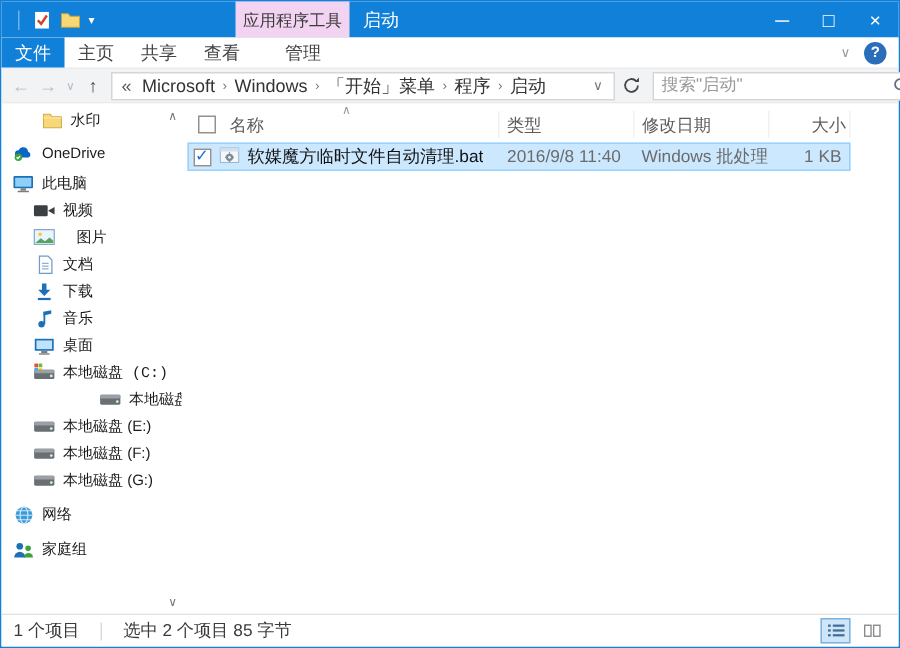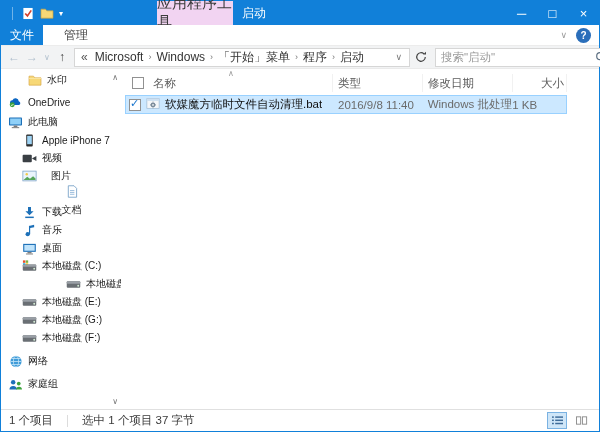--- a/index.html
+++ b/index.html
@@ -14,21 +14,21 @@
   .window{width:600px;height:432px;border:1px solid var(--accent);display:flex;flex-direction:column;background:#fff}
 
   
   .titlebar{height:24px;background:var(--accent);display:flex;align-items:center;position:relative;flex:0 0 auto}
   .titlebar .icn{display:flex;align-items:center;justify-content:center}
   .app-icon{margin-left:6px}
   .qat-sep{width:1px;height:13px;background:rgba(255,255,255,.4);margin:0 5px}
   .qat-btn{width:19px;height:20px;display:flex;align-items:center;justify-content:center}
   .qat-dd{color:#fff;font-size:8px;margin:0 3px}
   .ctx-tab{position:absolute;left:156px;top:0;height:24px;width:76px;background:var(--ctx-bg);
-    color:#3c3c3c;display:flex;align-items:center;justify-content:center;font-size:15px}
+    color:#3c3c3c;display:flex;align-items:center;justify-content:center;font-size:11px}
   .win-title{position:absolute;left:241px;color:#fff;line-height:24px;font-size:12px}
   .win-controls{margin-left:auto;display:flex;height:100%}
   .win-btn{width:31px;display:flex;align-items:center;justify-content:center;color:#fff;font-size:13px}
 
   
   .tabsrow{height:21px;background:#fff;display:flex;align-items:stretch;border-bottom:1px solid #ececec;position:relative;flex:0 0 auto}
   .tab{padding:0 9px;display:flex;align-items:center;color:#444;font-size:12px}
   .tab-file{background:var(--accent);color:#fff}
   .tab-manage{margin-left:12px}
   .ribbon-right{position:absolute;right:8px;top:0;height:100%;display:flex;align-items:center;gap:9px}
@@ -68,21 +68,21 @@
   .hcol{display:flex;align-items:center;height:18px;padding-left:5px;border-right:1px solid #f1f1f1}
   .hcol.right{justify-content:flex-end;padding-right:2px}
   .sort-caret{position:absolute;top:-2px;left:103px;color:#9a9a9a;font-size:8px}
   .cb{width:12px;height:12px;border:1px solid #919191;background:#fff;position:relative;flex:0 0 auto}
   .cb.checked::after{content:"✓";position:absolute;top:-3px;left:0;color:#1874cd;font-size:11px;font-weight:bold}
   .hcb{margin-right:9px;margin-left:2px}
   .frow{display:flex;height:19px;align-items:center;width:442px;border:1px solid transparent}
   .frow.selected{background:var(--sel-bg);border-color:var(--sel-border)}
   .c-name{display:flex;align-items:center;gap:5px;padding-left:3px;overflow:hidden;white-space:nowrap}
   .c-sub{color:#6b6b6b;font-size:11.5px;white-space:nowrap;overflow:hidden}
-  .c-right{padding-right:5px}
+  .c-right{text-align:right;padding-right:5px}
   .fname{font-size:11.5px;color:#111;overflow:hidden;white-space:nowrap}
 
   
   .statusbar{height:22px;border-top:1px solid #e0e0e0;display:flex;align-items:center;padding:0 8px;
     flex:0 0 auto;background:#fff;color:#3b3b3b;font-size:11.5px}
   .status-sep{width:1px;height:12px;background:#dcdcdc;margin:0 14px}
   .view-btns{margin-left:auto;display:flex;gap:4px}
   .view-btn{width:20px;height:17px;display:flex;align-items:center;justify-content:center;border:1px solid transparent}
   .view-btn.active{background:#cfe6f8;border-color:#7ab2e2}
 </style>
@@ -114,20 +114,25 @@
     <div class="win-title">启动</div>
     <div class="win-controls">
       <span class="win-btn">─</span>
       <span class="win-btn">□</span>
       <span class="win-btn close">×</span>
     </div>
   </div>
 
   <div class="tabsrow">
     <div class="tab tab-file">文件</div>
+    <div id="main-tabs" style="display:flex">
+        <div class="tab">主页</div>
+        <div class="tab">共享</div>
+        <div class="tab">查看</div>
+      </div>
     <div class="tab tab-manage">管理</div>
     <div class="ribbon-right">
       <span class="rib-chev">∨</span>
       <span class="help-btn">?</span>
     </div>
   </div>
 
   <div class="toolbar">
     <span class="nav-btn">←</span>
     <span class="nav-btn">→</span>
@@ -192,47 +197,38 @@
                 <rect x="1" y="1.5" width="14" height="8.8" rx=".8" fill="#1d70b8"></rect>
                 <rect x="2.2" y="2.7" width="11.6" height="6.4" fill="#8fd0f8"></rect>
                 <rect x="6" y="10.3" width="4" height="1.6" fill="#7b7b7b"></rect>
                 <rect x="4" y="12" width="8" height="1.1" fill="#7b7b7b"></rect>
               </svg>
             </span>
             <span class="side-label">此电脑</span>
           </div>
           <div class="side-item" style="padding-left: 21px;">
             <span class="icn">
-              <svg width="9" height="13" viewBox="0 0 9 14">
-                <rect x="1" y="0.5" width="7" height="13" rx="1" fill="#2b2b2b"></rect>
-                <rect x="2" y="2" width="5" height="9" fill="#9fd4f5"></rect>
-              </svg>
-            </span>
-            <span class="side-label">Apple iPhone 7</span>
-          </div>
-          <div class="side-item" style="padding-left: 21px;">
-            <span class="icn">
               <svg width="15" height="11" viewBox="0 0 16 12">
                 <rect x="0.5" y="2" width="10" height="8" rx="1" fill="#3a3f44"></rect>
                 <path d="M11 5.8l4.5-2.6v5.6L11 6.2z" fill="#3a3f44"></path>
               </svg>
             </span>
             <span class="side-label">视频</span>
           </div>
           <div class="side-item" style="padding-left: 21px; gap: 14px;">
             <span class="icn">
               <svg width="15" height="12" viewBox="0 0 16 13">
                 <rect x="0.8" y="1.2" width="14.4" height="10.6" fill="#eaf4fc" stroke="#7aa0c4" stroke-width=".8"></rect>
                 <circle cx="5" cy="4.6" r="1.3" fill="#f2c94c"></circle>
                 <path d="M1.5 10.8l4-3.4 3 2.2 3.4-2.8 2.6 2.4v1.6z" fill="#57a55a"></path>
               </svg>
             </span>
             <span class="side-label">图片</span>
           </div>
-          <div class="side-item" style="padding-left: 21px; flex-direction: column;">
+          <div class="side-item" style="padding-left: 21px;">
             <span class="icn">
               <svg width="12" height="13" viewBox="0 0 13 14">
                 <path d="M2.5 0.8h6.2l2.8 2.8v9.6H2.5z" fill="#fff" stroke="#6f9bc4" stroke-width=".9"></path>
                 <path d="M4.3 6h4.8M4.3 8h4.8M4.3 10h4.8" stroke="#8ab1d6" stroke-width=".9"></path>
               </svg>
             </span>
             <span class="side-label">文档</span>
           </div>
           <div class="side-item" style="padding-left: 21px;">
             <span class="icn">
@@ -257,21 +253,21 @@
             <span class="icn">
               <svg width="15" height="13" viewBox="0 0 16 14">
                 <rect x="1.2" y="2" width="13.6" height="8.6" fill="#1d70b8"></rect>
                 <rect x="2.4" y="3.2" width="11.2" height="6.2" fill="#bfe3fb"></rect>
                 <rect x="5.8" y="10.8" width="4.4" height="1.4" fill="#7b7b7b"></rect>
                 <rect x="4.2" y="12.4" width="7.6" height="1" fill="#7b7b7b"></rect>
               </svg>
             </span>
             <span class="side-label">桌面</span>
           </div>
-          <div class="side-item" style="padding-left: 21px;">
+          <div class="side-item" style="padding-left: 21px; font-family: Liberation Mono, monospace;">
             <span class="icn">
               <svg width="15" height="12" viewBox="0 0 16 12">
                 <g>
                   <rect x="1" y="0" width="2.6" height="2.6" fill="#e8502c"></rect>
                   <rect x="4" y="0" width="2.6" height="2.6" fill="#7cb342"></rect>
                   <rect x="1" y="3" width="2.6" height="2.6" fill="#29b6f6"></rect>
                   <rect x="4" y="3" width="2.6" height="2.6" fill="#fdd835"></rect>
                 </g>
                 <rect x="0.8" y="4.4" width="14.4" height="6.6" rx="1" fill="#6a6f74"></rect>
                 <rect x="0.8" y="4.4" width="14.4" height="2.4" rx="1" fill="#9aa0a6"></rect>
@@ -301,31 +297,31 @@
             <span class="side-label">本地磁盘 (E:)</span>
           </div>
           <div class="side-item" style="padding-left: 21px;">
             <span class="icn">
               <svg width="15" height="9" viewBox="0 0 16 9">
                 <rect x="0.8" y="1" width="14.4" height="7" rx="1" fill="#6a6f74"></rect>
                 <rect x="0.8" y="1" width="14.4" height="2.6" rx="1" fill="#9aa0a6"></rect>
                 <circle cx="13" cy="5.8" r="1" fill="#d7efd7"></circle>
               </svg>
             </span>
-            <span class="side-label">本地磁盘 (G:)</span>
+            <span class="side-label">本地磁盘 (F:)</span>
           </div>
           <div class="side-item" style="padding-left: 21px;">
             <span class="icn">
               <svg width="15" height="9" viewBox="0 0 16 9">
                 <rect x="0.8" y="1" width="14.4" height="7" rx="1" fill="#6a6f74"></rect>
                 <rect x="0.8" y="1" width="14.4" height="2.6" rx="1" fill="#9aa0a6"></rect>
                 <circle cx="13" cy="5.8" r="1" fill="#d7efd7"></circle>
               </svg>
             </span>
-            <span class="side-label">本地磁盘 (F:)</span>
+            <span class="side-label">本地磁盘 (G:)</span>
           </div>
           <div class="side-item" style="padding-left: 7px; margin-top: 5px;">
             <span class="icn">
               <svg width="14" height="13" viewBox="0 0 15 14">
                 <circle cx="7.5" cy="7" r="6" fill="#3f9bd8"></circle>
                 <ellipse cx="7.5" cy="7" rx="2.8" ry="6" fill="none" stroke="#cfe9fa" stroke-width=".8"></ellipse>
                 <path d="M1.5 7h12M2.5 3.8h10M2.5 10.2h10" stroke="#cfe9fa" stroke-width=".8" fill="none"></path>
               </svg>
             </span>
             <span class="side-label">网络</span>
@@ -381,21 +377,21 @@
             <div class="c-sub" style="width: 90px; padding-left: 5px;">Windows 批处理...</div>
             <div class="c-sub c-right" style="width: 54px;">1 KB</div>
           </div>
         </div>
     </div>
   </div>
 
   <div class="statusbar">
     <span>1 个项目</span>
     <span class="status-sep"></span>
-    <span>选中 1 个项目  37 字节</span>
+    <span>选中 2 个项目  85 字节</span>
     <div class="view-btns">
       <span class="view-btn active">
         <svg width="13" height="11" viewBox="0 0 14 12">
           <g fill="#3f6c99">
               <rect x="1" y="1.5" width="2" height="1.6"></rect>
               <rect x="4.5" y="1.5" width="8.5" height="1.6"></rect>
           <rect x="1" y="5" width="2" height="1.6"></rect>
               <rect x="4.5" y="5" width="8.5" height="1.6"></rect>
           <rect x="1" y="8.5" width="2" height="1.6"></rect>
               <rect x="4.5" y="8.5" width="8.5" height="1.6"></rect>

